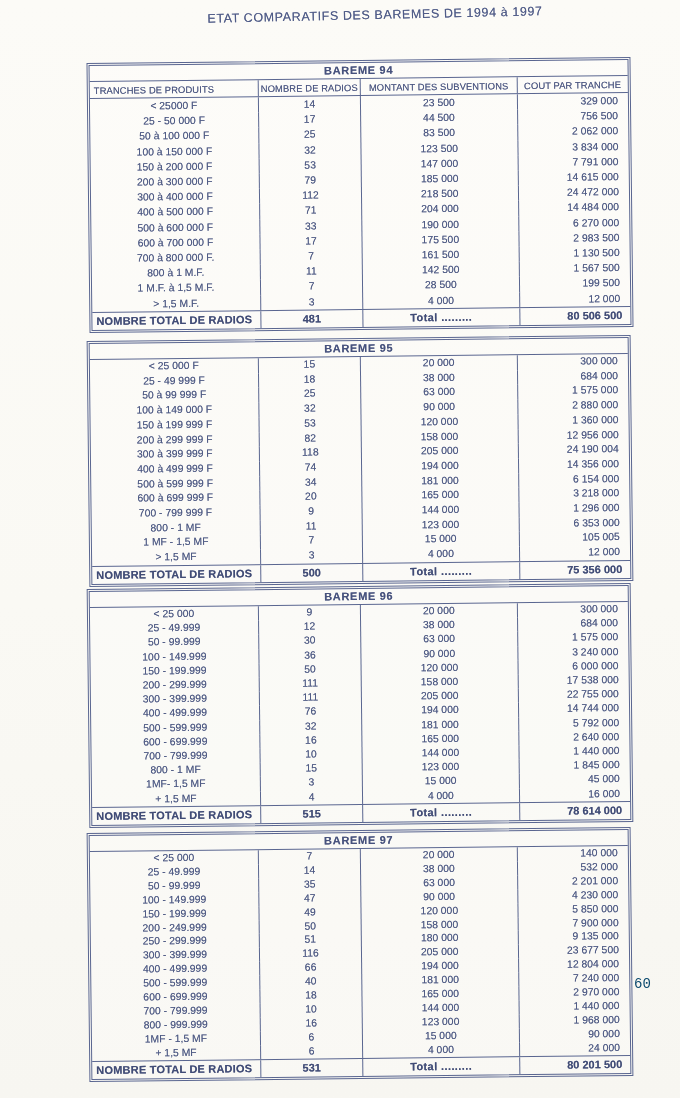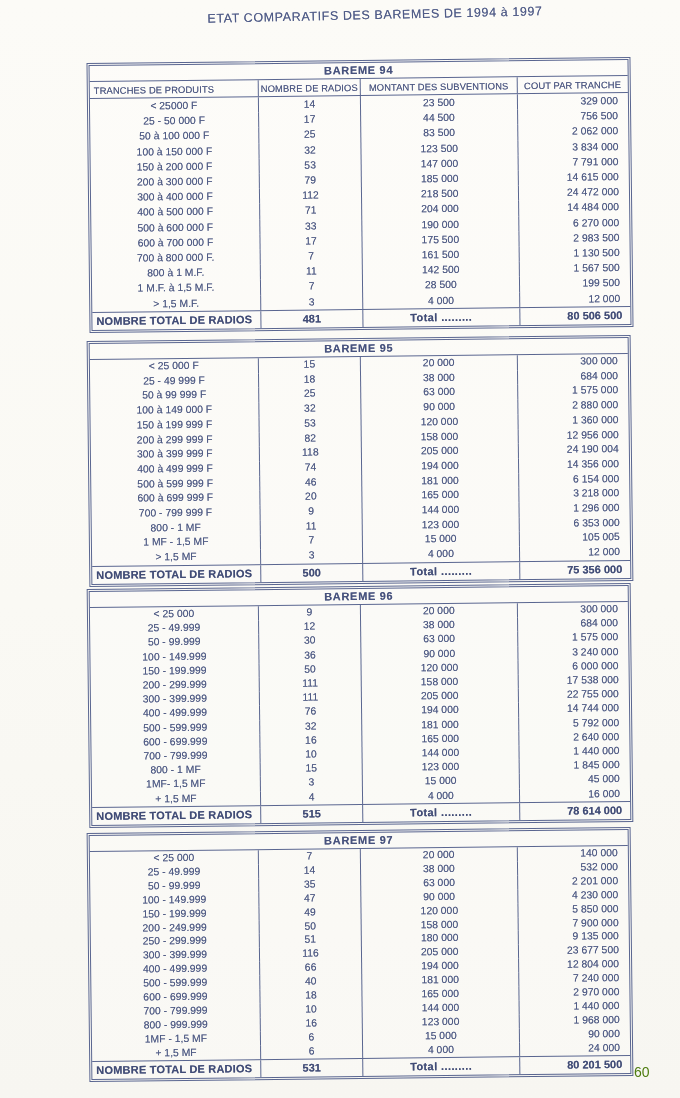--- a/index.html
+++ b/index.html
@@ -47,22 +47,22 @@
   .rows .c4{text-align:right;padding-right:10px;}
   .tbl-foot{
     border-top:1px solid #5a6690;font-weight:bold;font-size:11px;line-height:17px;
     color:#414c76;
   }
   .tbl-foot .c1{text-align:left;padding-left:4px;letter-spacing:.2px;}
   .tbl-foot .c2{text-align:center;}
   .tbl-foot .c3{text-align:center;letter-spacing:.4px;}
   .tbl-foot .c4{text-align:right;padding-right:8px;}
   .page-num{
-    position:absolute;top:1064px;left:634px;
-    font-family:Liberation Sans, sans-serif;font-size:14px;color:#4d7c0f;
+    position:absolute;top:976px;left:634px;
+    font-family:Liberation Mono, monospace;font-size:14px;color:#0c4a6e;
     text-shadow:none;
   }
 </style>
 </head>
 <body>
 
 <div class="doc-title">ETAT COMPARATIFS DES BAREMES DE 1994 à 1997</div>
 
 <section class="tbl" id="t1">
   <div class="tbl-title">BAREME 94</div>
@@ -212,21 +212,21 @@
         <div class="c4">24 190 004</div>
       </div>
       <div class="grid row">
         <div class="c1">400 à 499 999 F</div>
         <div class="c2">74</div>
         <div class="c3">194 000</div>
         <div class="c4">14 356 000</div>
       </div>
       <div class="grid row">
         <div class="c1">500 à 599 999 F</div>
-        <div class="c2">46</div>
+        <div class="c2">34</div>
         <div class="c3">181 000</div>
         <div class="c4">6 154 000</div>
       </div>
       <div class="grid row">
         <div class="c1">600 à 699 999 F</div>
         <div class="c2">20</div>
         <div class="c3">165 000</div>
         <div class="c4">3 218 000</div>
       </div>
       <div class="grid row">

